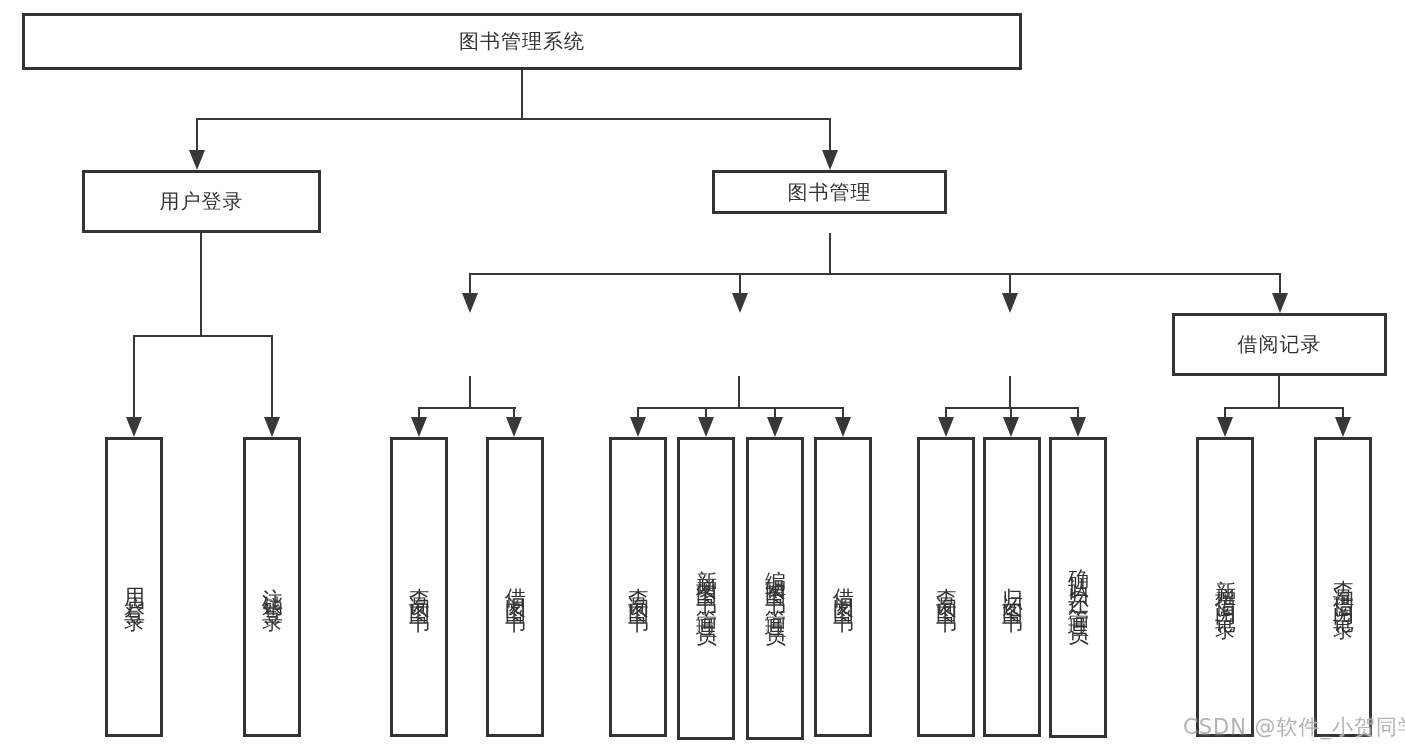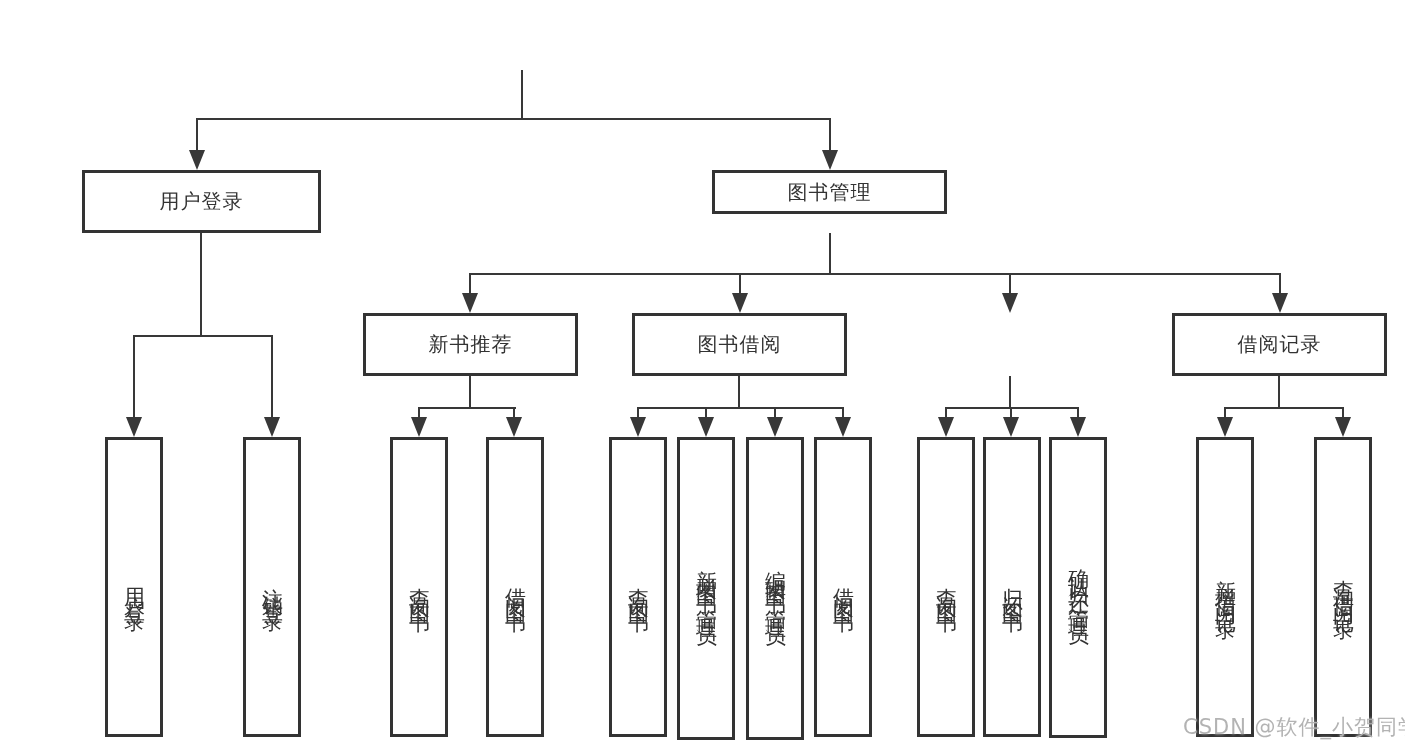--- a/index.html
+++ b/index.html
@@ -48,26 +48,25 @@
     letter-spacing: 1px;
     text-shadow: 0 0 3px rgba(255,255,255,0.9);
     white-space: nowrap;
   }
 </style>
 </head>
 <body>
 
 <div id="canvas">
 
+  <div class="node" style="left:22px;top:13px;width:1000px;height:57px;">图书管理系统</div>
 
   <div class="node" style="left:82px;top:170px;width:239px;height:63px;">用户登录</div>
   <div class="node" style="left:712px;top:170px;width:235px;height:44px;">图书管理</div>
 
-  <div class="node" style="left:363px;top:313px;width:215px;height:63px;">新书推荐</div>
-  <div class="node" style="left:632px;top:313px;width:215px;height:63px;">图书借阅</div>
   <div class="node" style="left:1172px;top:313px;width:215px;height:63px;">借阅记录</div>
 
   <div class="node leaf" style="left:105px;top:437px;width:58px;height:300px;">用户登录</div>
   <div class="node leaf" style="left:243px;top:437px;width:58px;height:300px;">注销登录</div>
 
   <div class="node leaf" style="left:390px;top:437px;width:58px;height:300px;">查询图书</div>
   <div class="node leaf" style="left:486px;top:437px;width:58px;height:300px;">借阅图书</div>
 
   <div class="node leaf" style="left:609px;top:437px;width:58px;height:300px;">查询图书</div>
   <div class="node leaf" style="left:677px;top:437px;width:58px;height:303px;">新增图书（管理员）</div>

